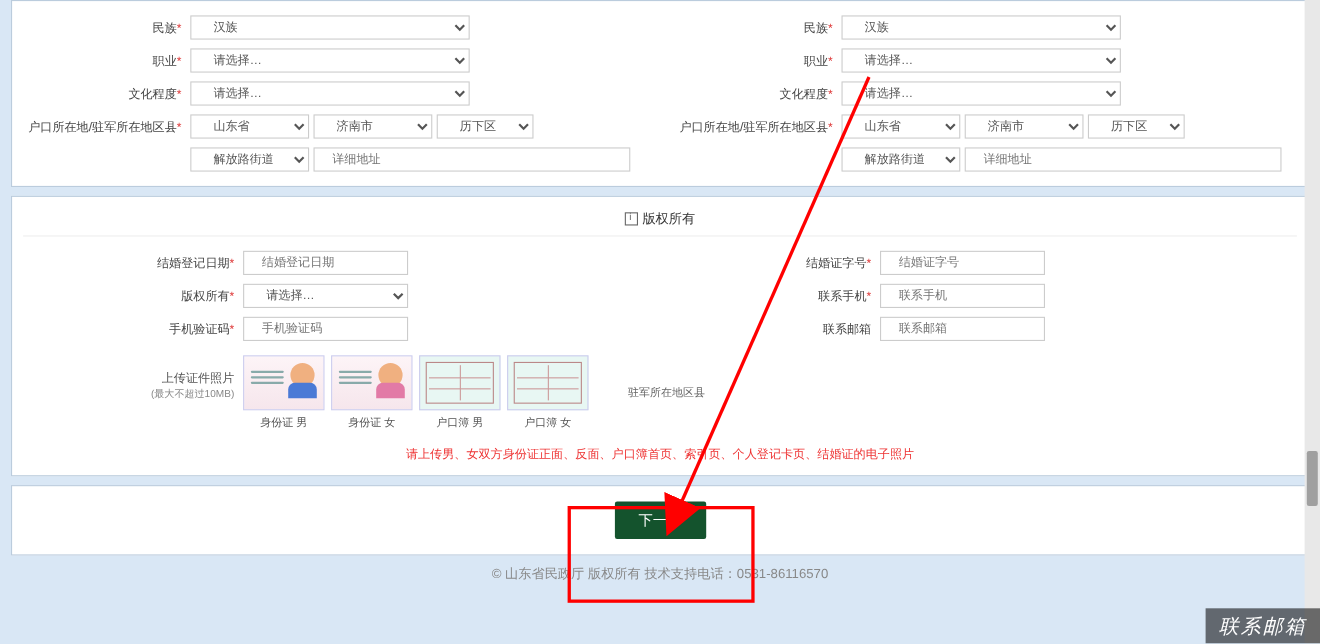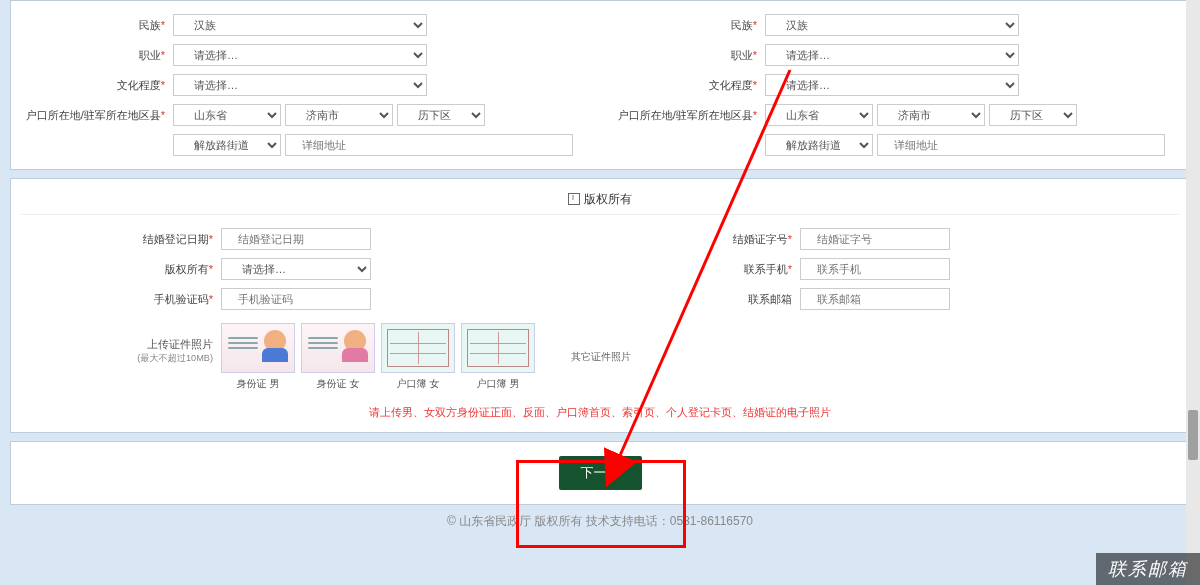--- a/index.html
+++ b/index.html
@@ -180,33 +180,33 @@
           <div class="cap">身份证 女</div>
         </div>
         <div class="thumb">
           <div class="img hukou">
               <div class="grid">
                 <div class="h" style="top:33%"></div>
                 <div class="h" style="top:66%"></div>
                 <div class="v" style="left:50%"></div>
               </div>
             </div>
-          <div class="cap">户口簿 女</div>
+          <div class="cap">户口簿 男</div>
         </div>
         <div class="thumb">
           <div class="img hukou">
               <div class="grid">
                 <div class="h" style="top:33%"></div>
                 <div class="h" style="top:66%"></div>
                 <div class="v" style="left:50%"></div>
               </div>
             </div>
-          <div class="cap">户口簿 男</div>
-        </div>
-        <div class="other-upload">其它证件照片</div>
+          <div class="cap">户口簿 女</div>
+        </div>
+        <div class="other-upload">驻军所在地区县</div>
       </div>
     </div>
 
     <div class="red-note">请上传男、女双方身份证正面、反面、户口簿首页、索引页、个人登记卡页、结婚证的电子照片</div>
   </div>
 
   <div class="button-panel">
     <button class="next-btn">下一步</button>
   </div>
 

